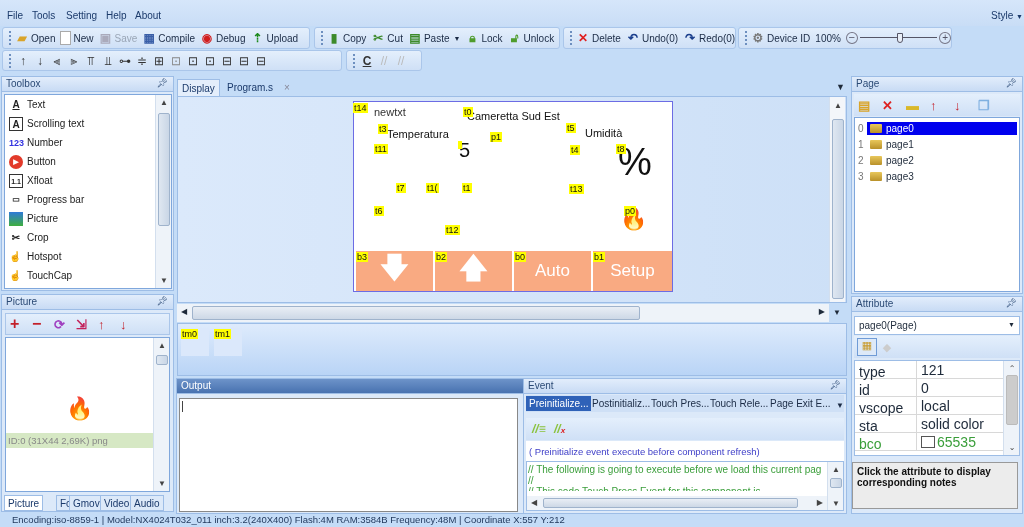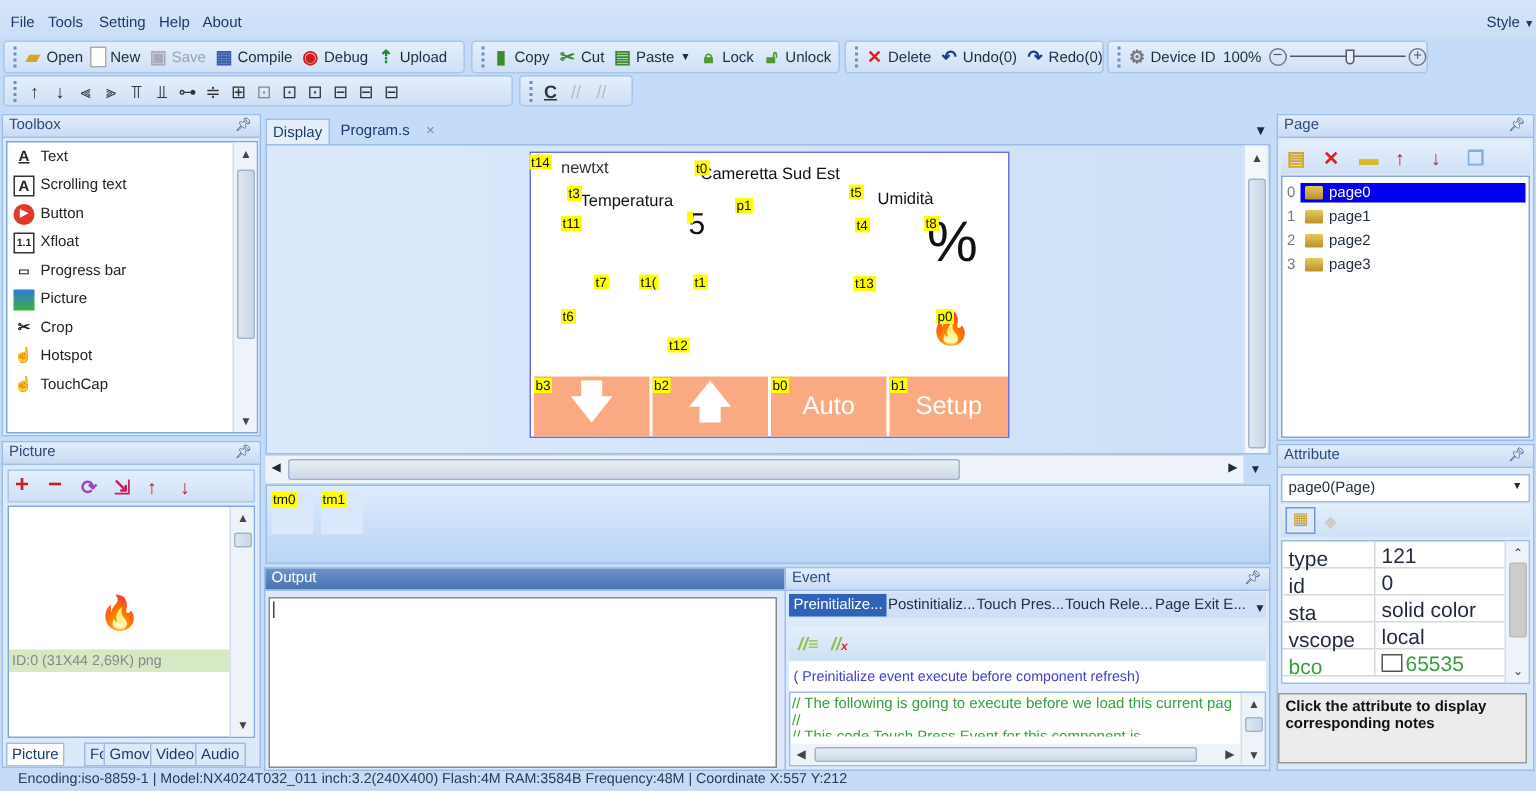--- a/index.html
+++ b/index.html
@@ -171,20 +171,24 @@
 <div class="panel" style="left:1px;top:76px;width:173px;height:215px">
   <div class="ph"><span>Toolbox</span><span class="pin">📌︎</span></div>
   <div class="list-white" style="left:2px;top:17px;width:168px;height:195px">
     <div class="tool-item">
         <span class="ti" style="text-decoration:underline">A</span>
         <span>Text</span>
       </div>
     <div class="tool-item">
         <span class="ti" style="border:1px solid #333">A</span>
         <span>Scrolling text</span>
+      </div>
+    <div class="tool-item">
+        <span class="ti" style="color:#3434e0;font-size:9px">123</span>
+        <span>Number</span>
       </div>
     <div class="tool-item">
         <span class="ti" style="color:#fff;background:#e23a2a;border-radius:50%;font-size:7px">▶</span>
         <span>Button</span>
       </div>
     <div class="tool-item">
         <span class="ti" style="border:1px solid #333;font-size:7px">1.1</span>
         <span>Xfloat</span>
       </div>
     <div class="tool-item">
@@ -401,26 +405,26 @@
     <div style="width:150px;">
       <div class="attr-row">
           <span class="k">type</span>
           <span class="v">121</span>
         </div>
       <div class="attr-row">
           <span class="k">id</span>
           <span class="v">0</span>
         </div>
       <div class="attr-row">
+          <span class="k">vscope</span>
+          <span class="v">local</span>
+        </div>
+      <div class="attr-row">
           <span class="k">sta</span>
           <span class="v">solid color</span>
-        </div>
-      <div class="attr-row">
-          <span class="k">vscope</span>
-          <span class="v">local</span>
         </div>
       <div class="attr-row">
           <span class="k" style="color:#3a9e3a">bco</span>
           <span class="v" style="color:#3a9e3a">
             <span style="display:inline-block;width:14px;height:12px;border:1px solid #555;background:#fff;margin-right:2px;"></span>
             <span>65535</span>
           </span>
         </div>
     </div>
     <div class="vscroll" style="right:0;top:0;height:94px">

